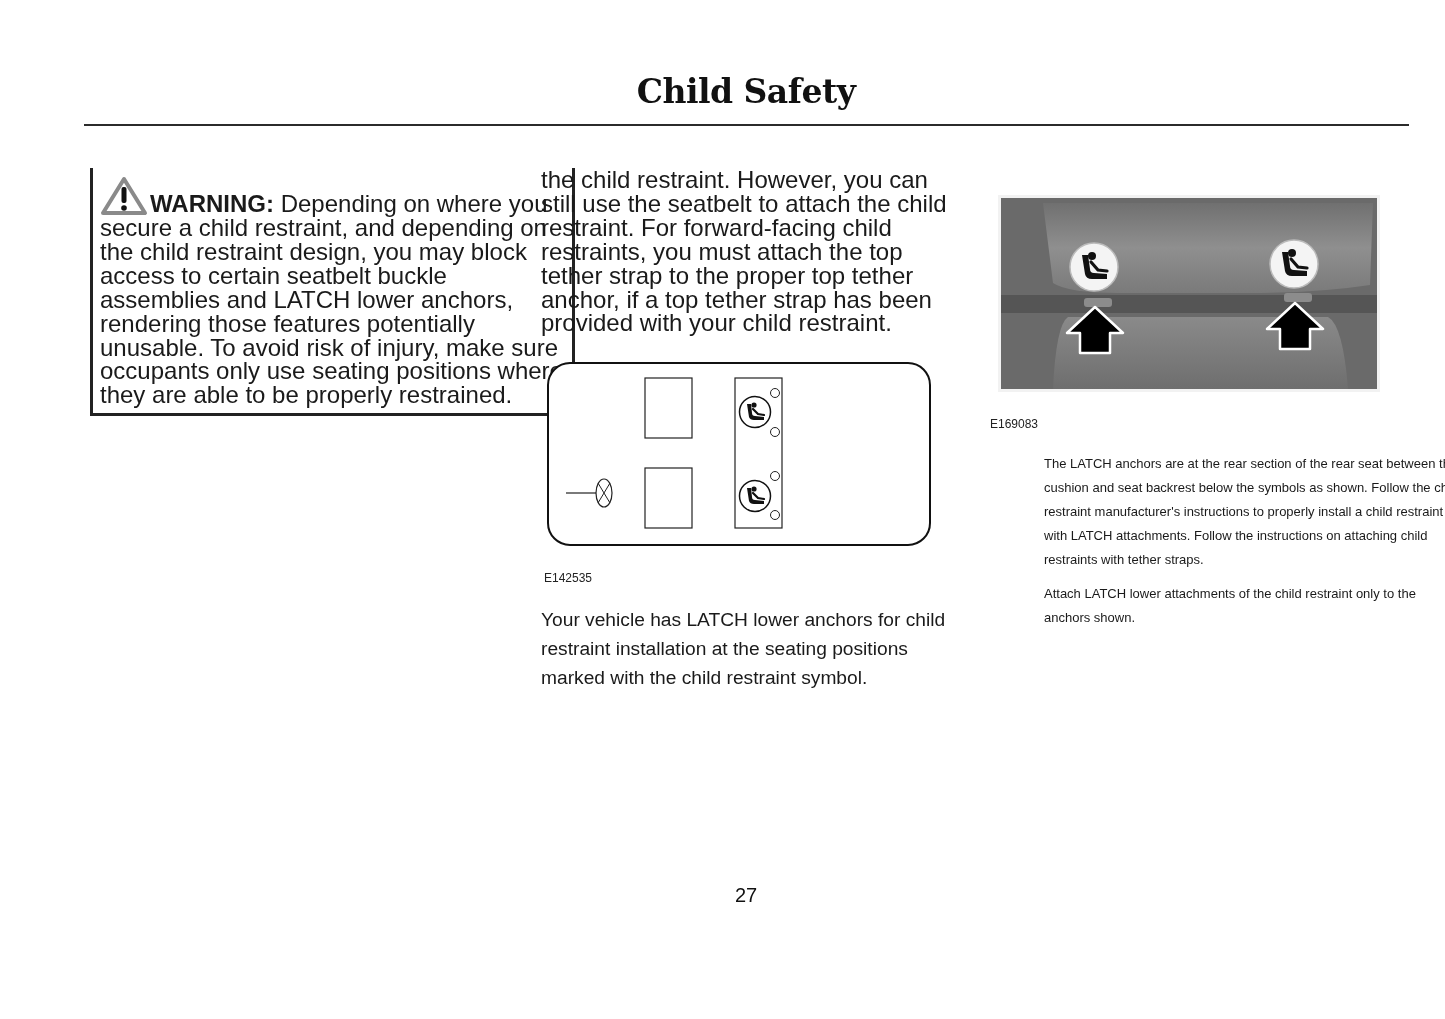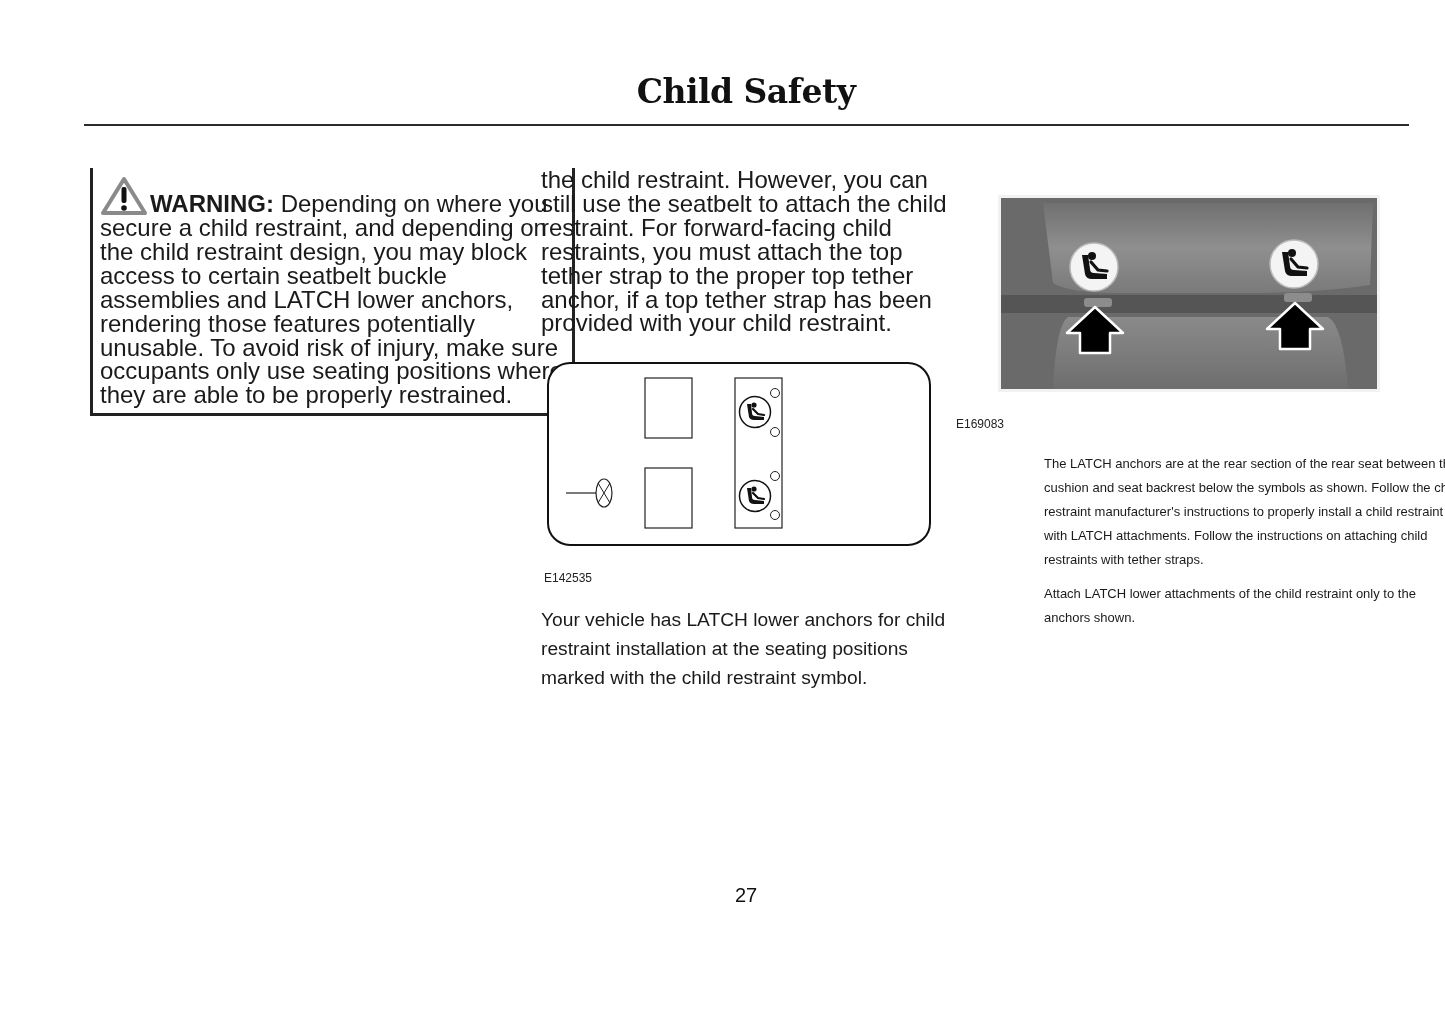--- a/index.html
+++ b/index.html
@@ -31,21 +31,21 @@
       box-sizing: border-box;
       width: 485px;
     }
     .warning-icon { display: inline-block; width: 48px; height: 40px; vertical-align: -4px; margin-right: 2px; }
     .warning-label { font-weight: bold; }
 
     .fig-code { font-size: 12px; line-height: 14px; color: #222; }
     .fig1 { position: absolute; left: 546px; top: 361px; width: 386px; height: 186px; }
     .fig1-code { position: absolute; left: 544px; top: 571px; }
     .fig2 { position: absolute; left: 998px; top: 195px; width: 382px; height: 197px; }
-    .fig2-code { position: absolute; left: 956px; top: 417px; }
+    .fig2-code { position: absolute; left: 990px; top: 417px; }
     .col2-bottom { position: absolute; left: 541px; top: 605px; width: 415px; font-size: 19.2px; line-height: 29px; }
     .col3-text { position: absolute; left: 1044px; top: 452px; width: 420px; font-size: 13px; line-height: 23.9px; }
     .col3-text p, .col2-bottom p { margin: 0 0 10.5px 0; }
 
     .page-number {
       position: absolute; left: 0; width: 1492px; top: 884px; text-align: center;
       font-size: 20px; color: #111;
     }
   </style>
 </head>

